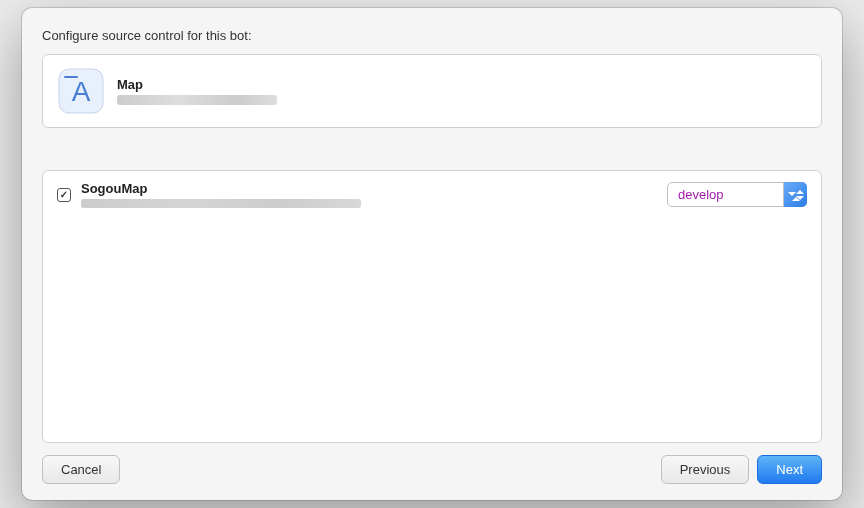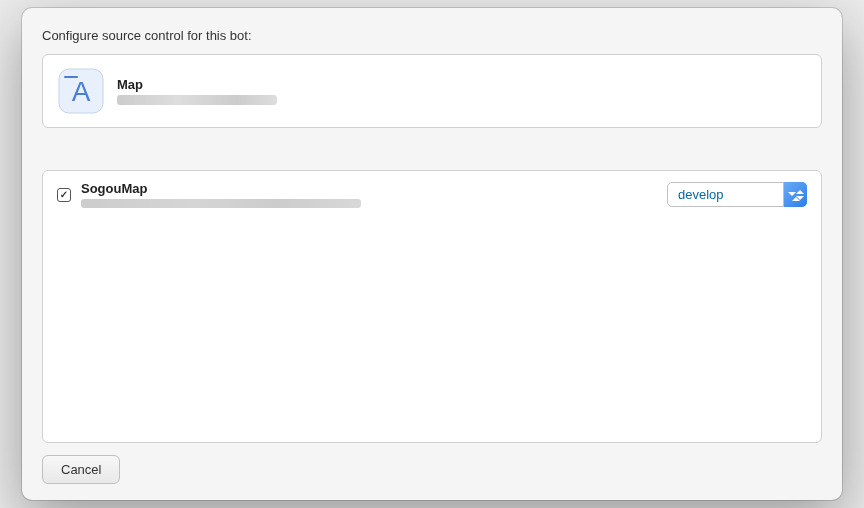--- a/index.html
+++ b/index.html
@@ -170,21 +170,21 @@
     }
 
     .branch-select {
       appearance: none;
       -webkit-appearance: none;
       background: #fff;
       border: 1px solid #c0c0c0;
       border-radius: 5px;
       padding: 4px 28px 4px 10px;
       font-size: 13px;
-      color: #0369a1;
+      color: #a21caf;
       cursor: pointer;
       min-width: 140px;
       outline: none;
     }
 
     .select-arrow {
       position: absolute;
       right: 0;
       top: 0;
       bottom: 0;
@@ -329,15 +329,19 @@
             </div>
           </div>
         </div>
       </div>
     </div>
 
   </div>
 
   <div class="dialog-footer">
     <button class="btn btn-secondary">Cancel</button>
+    <div class="footer-right">
+      <button class="btn btn-secondary">Previous</button>
+      <button class="btn btn-primary">Next</button>
+    </div>
   </div>
 
 </div>
 
 </body></html>

